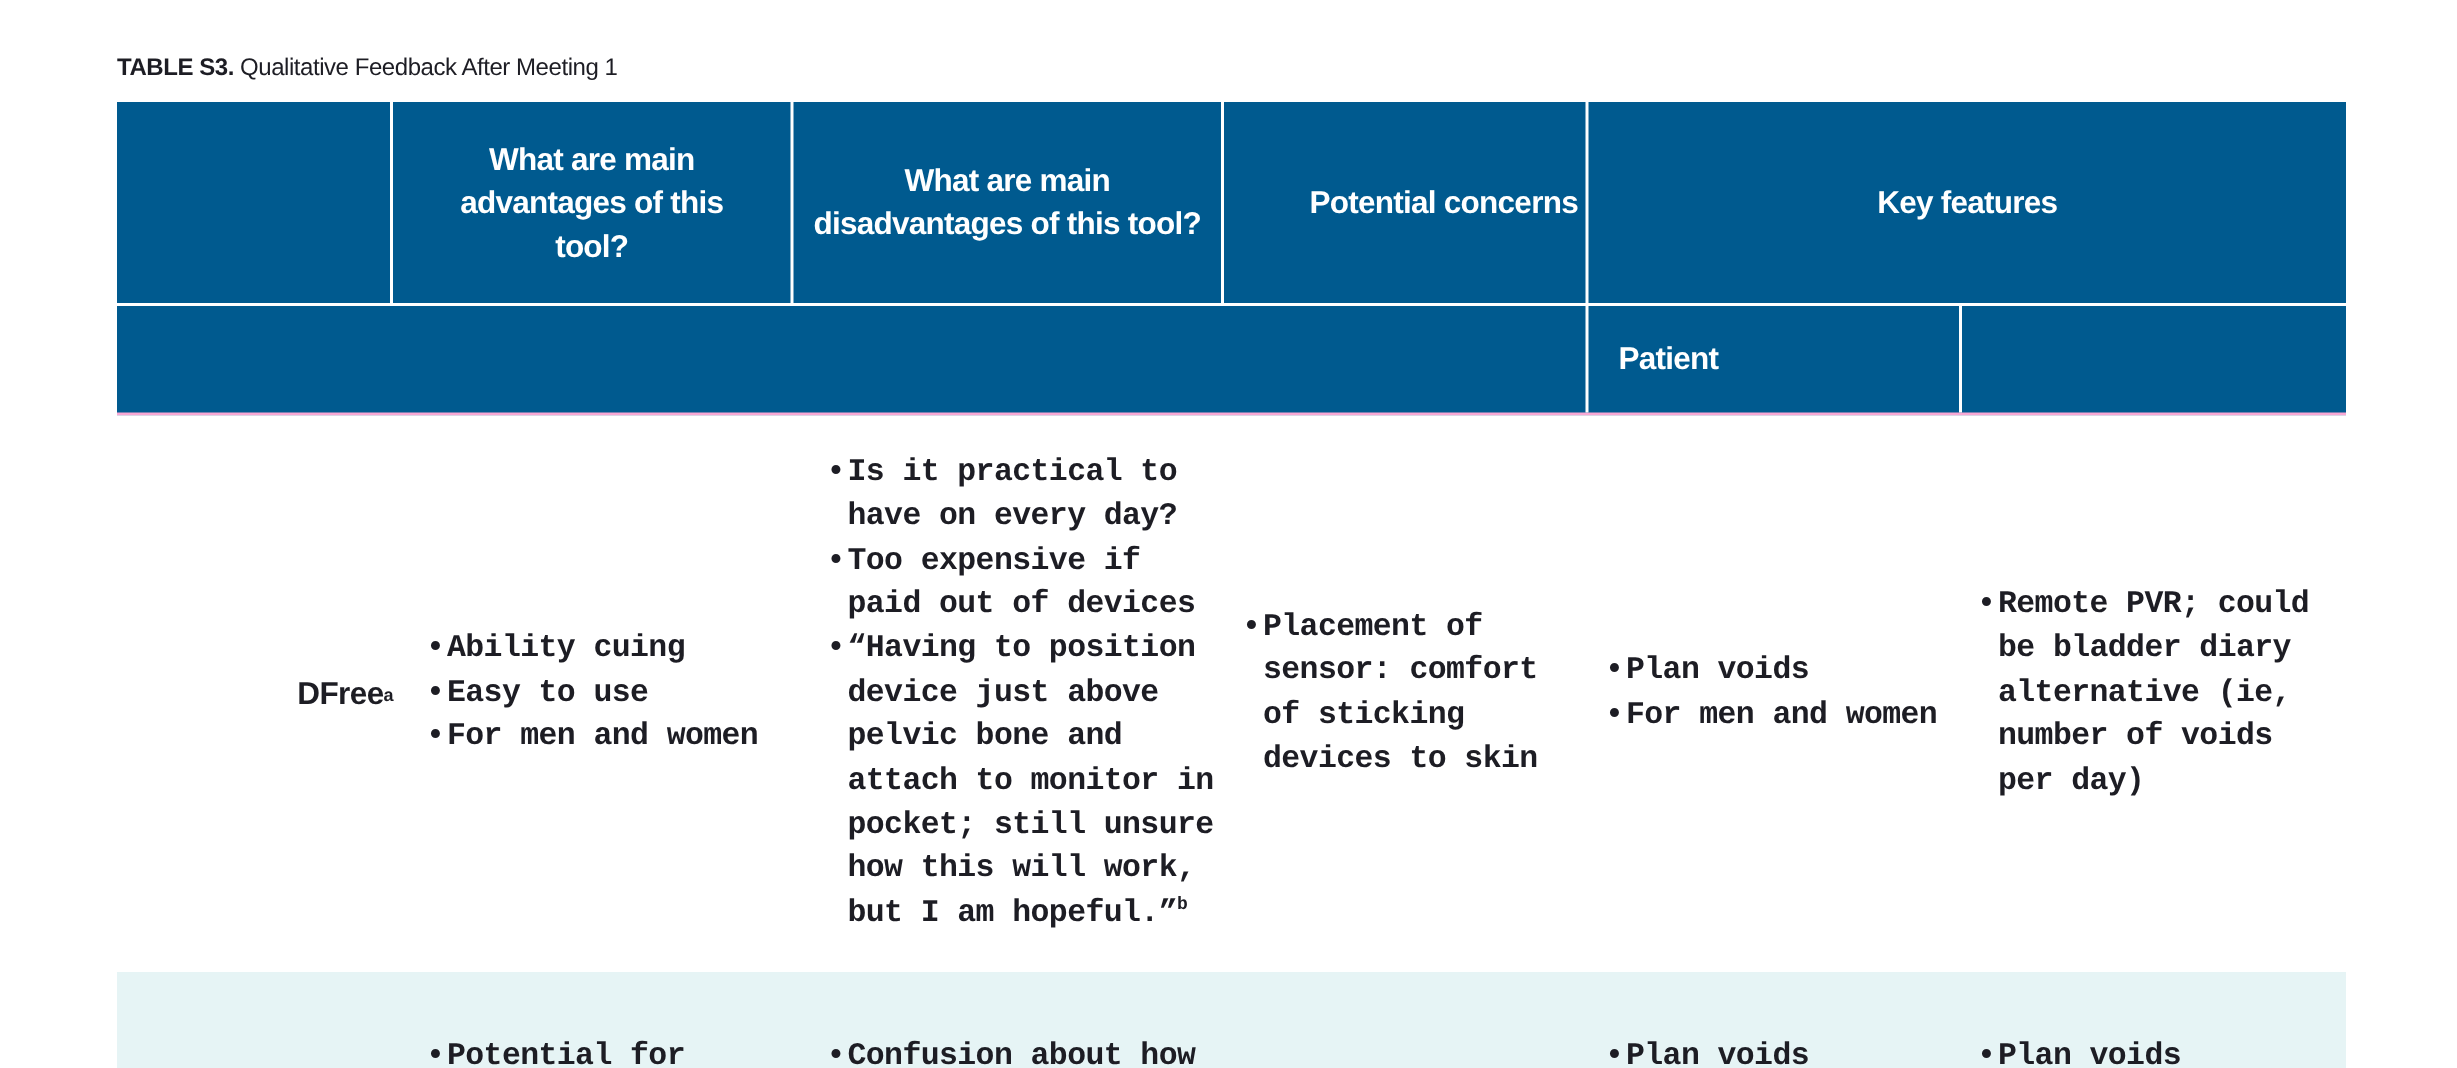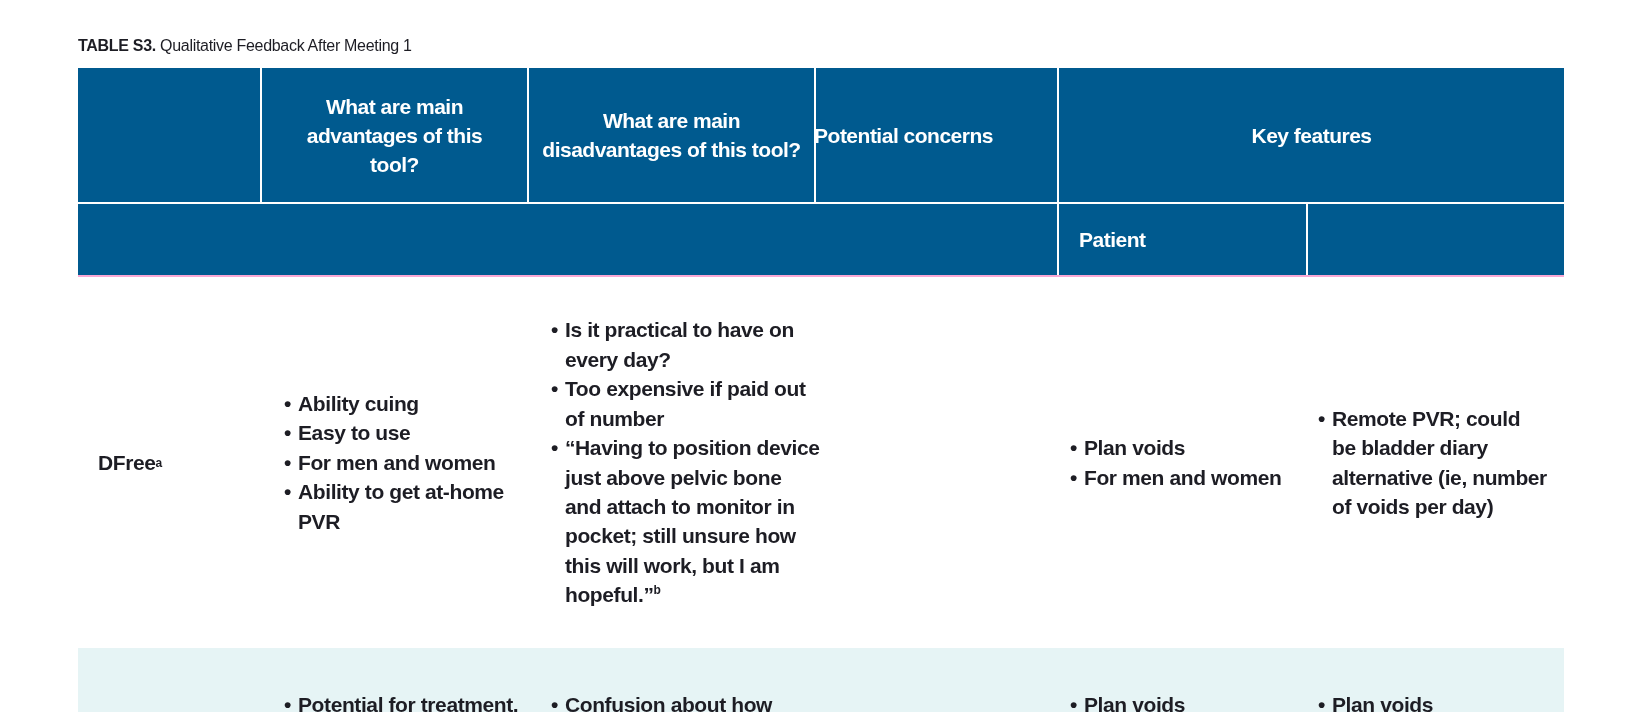--- a/index.html
+++ b/index.html
@@ -42,21 +42,21 @@
   }
   .row.r1 { height: 371px; background: #ffffff; }
   .row.r2 { height: 120px; background: #e6f4f5; }
   .cell {
     position: absolute; top: 0; height: 100%;
     display: flex; align-items: center;
     font-weight: bold; font-size: 21px; line-height: 29.4px;
     letter-spacing: -0.4px;
   }
   .row.r2 .cell { align-items: flex-start; padding-top: 42px; }
-  .cell ul { list-style: none; }
+  .cell ul { list-style: none; font-family: Liberation Mono, monospace; }
   .cell li { position: relative; padding-left: 14px; }
   .cell li::before {
     content: "\2022"; position: absolute; left: 0; top: 0;
   }
   .rowlabel { padding-left: 20px; }
   .rowlabel sup { font-size: 12px; vertical-align: super; line-height: 0; }
   sup.fn { font-size: 12px; vertical-align: super; line-height: 0; }
 </style>
 </head>
 <body>
@@ -69,49 +69,53 @@
 
   <div class="tbl">
 
     <div class="hdr-row1">
       <div class="hcell" style="left:0;width:182px;"></div>
       <div class="vline" style="left:182px;"></div>
       <div class="hcell" style="left:184px;width:265px;padding:0 22px;">What are main advantages of this tool?</div>
       <div class="vline" style="left:449px;"></div>
       <div class="hcell" style="left:451px;width:285px;padding:0 2px;">What are main disadvantages of this tool?</div>
       <div class="vline" style="left:736px;"></div>
-      <div class="hcell" style="left:705px;width:241px;">Potential concerns</div>
+      <div class="hcell" style="left:764px;width:241px;">Potential concerns</div>
       <div class="vline" style="left:979px;"></div>
       <div class="hcell" style="left:981px;width:505px;">Key features</div>
     </div>
 
     <div class="hdr-row2">
       <div class="vline" style="left:979px;"></div>
       <div class="hcell left" style="left:981px;width:247px;">Patient</div>
       <div class="vline" style="left:1228px;"></div>
     </div>
 
     <div class="row r1">
-      <div class="cell rowlabel" style="left:0;width:184px;">
+      <div class="cell rowlabel" style="left:0;width:184px;justify-content:flex-end;">
         <span>DFree</span>
           <sup>a</sup>
       </div>
       <div class="cell" style="left:206px;width:245px;">
         <ul>
           <li>Ability cuing</li>
           <li>Easy to use</li>
           <li>For men and women</li>
-          <li>Ability to get at-home PVR</li>
         </ul>
       </div>
       <div class="cell" style="left:473px;width:270px;">
         <ul>
           <li>Is it practical to have on every day?</li>
-          <li>Too expensive if paid out of number</li>
+          <li>Too expensive if paid out of devices</li>
           <li><span>“Having to position device just above pelvic bone and attach to monitor in pocket; still unsure how this will work, but I am hopeful.”</span><sup class="fn">b</sup></li>
+        </ul>
+      </div>
+      <div class="cell" style="left:750px;width:225px;">
+        <ul>
+          <li>Placement of sensor: comfort of sticking devices to skin</li>
         </ul>
       </div>
       <div class="cell" style="left:992px;width:236px;">
         <ul>
           <li>Plan voids</li>
           <li>For men and women</li>
         </ul>
       </div>
       <div class="cell" style="left:1240px;width:230px;">
         <ul>

